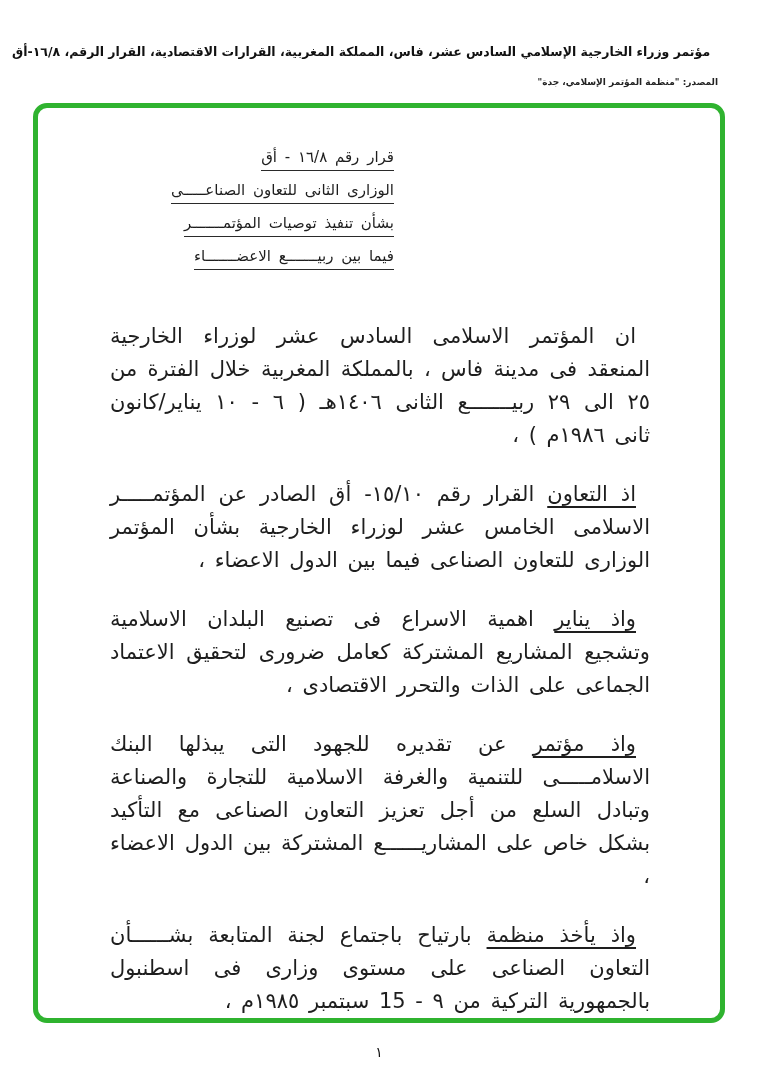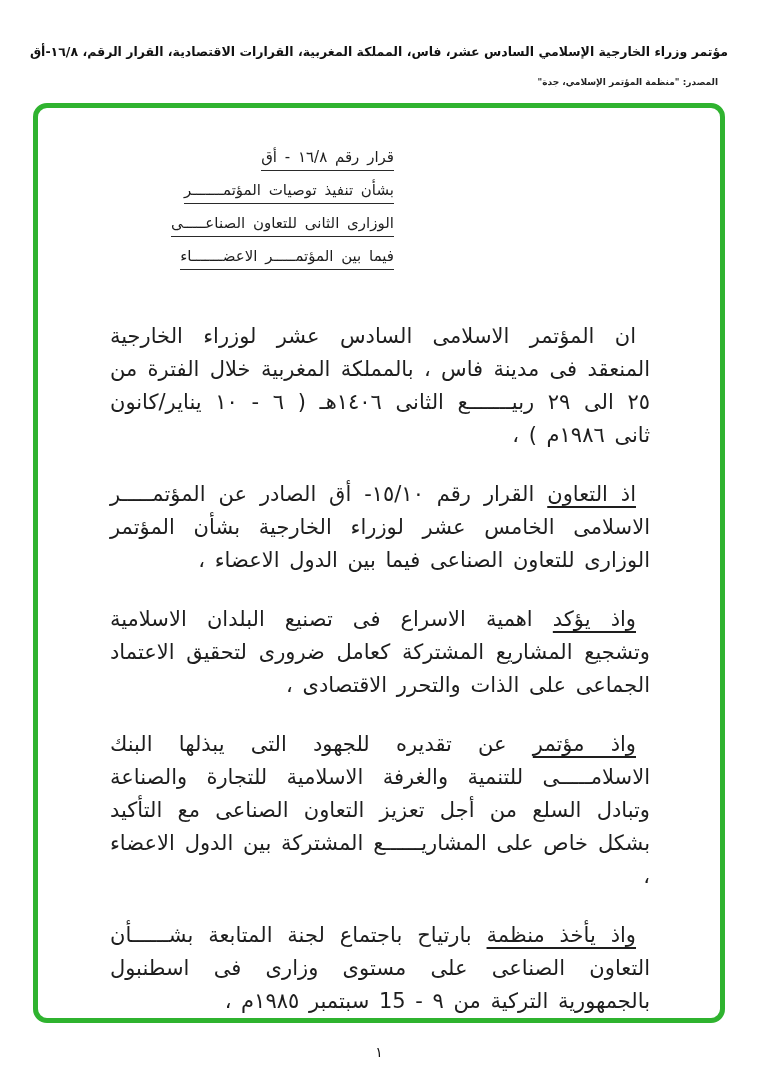--- a/index.html
+++ b/index.html
@@ -19,21 +19,21 @@
     position:relative;
     width:758px;height:1078px;
     direction:rtl;
     background:#ffffff;
   }
   .top-header{
     position:absolute;
     top:44px;right:12px;left:12px;
     font-size:12.5px;
     font-weight:bold;
-    text-align:center;
+    text-align:left;
     color:#111;
     letter-spacing:0;
     white-space:nowrap;
   }
   .source-line{
     position:absolute;
     top:77px;right:40px;
     font-size:9px;
     font-weight:bold;
     color:#222;
@@ -97,36 +97,36 @@
 
   <div class="top-header">مؤتمر وزراء الخارجية الإسلامي السادس عشر، فاس، المملكة المغربية، القرارات الاقتصادية، القرار الرقم، ١٦/٨-أق</div>
 
   <div class="source-line">المصدر: "منظمة المؤتمر الإسلامي، جدة"</div>
 
   <div class="green-frame">
     <div class="doc-body">
 
       <div class="title-block">
         <span class="title-line">قرار رقم ١٦/٨ - أق</span>
+        <span class="title-line">الوزارى الثانى للتعاون الصناعـــــى</span>
         <span class="title-line">بشأن تنفيذ توصيات المؤتمـــــــر</span>
-        <span class="title-line">الوزارى الثانى للتعاون الصناعـــــى</span>
-        <span class="title-line">فيما بين المؤتمـــــر الاعضـــــــاء</span>
+        <span class="title-line">فيما بين ربيـــــــع الاعضـــــــاء</span>
       </div>
 
       <p class="para">
         <span>ان المؤتمر الاسلامى السادس عشر لوزراء الخارجية المنعقد فى مدينة فاس ، بالمملكة المغربية خلال الفترة من ٢٥ الى ٢٩ ربيـــــــع الثانى ١٤٠٦هـ ( ٦ - ١٠ يناير/كانون ثانى ١٩٨٦م ) ،</span>
       </p>
 
       <p class="para">
         <span class="lead">اذ التعاون</span>
         <span>القرار رقم ١٥/١٠- أق الصادر عن المؤتمـــــر الاسلامى الخامس عشر لوزراء الخارجية بشأن المؤتمر الوزارى للتعاون الصناعى فيما بين الدول الاعضاء ،</span>
       </p>
 
       <p class="para">
-        <span class="lead">واذ يؤكد</span>
+        <span class="lead">واذ يناير</span>
         <span>اهمية الاسراع فى تصنيع البلدان الاسلامية وتشجيع المشاريع المشتركة كعامل ضرورى لتحقيق الاعتماد الجماعى على الذات والتحرر الاقتصادى ،</span>
       </p>
 
 
       <p class="para">
         <span class="lead">واذ مؤتمر</span>
         <span>عن تقديره للجهود التى يبذلها البنك الاسلامـــــى للتنمية والغرفة الاسلامية للتجارة والصناعة وتبادل السلع من أجل تعزيز التعاون الصناعى مع التأكيد بشكل خاص على المشاريــــــع المشتركة بين الدول الاعضاء ،</span>
       </p>
 
       <p class="para">

